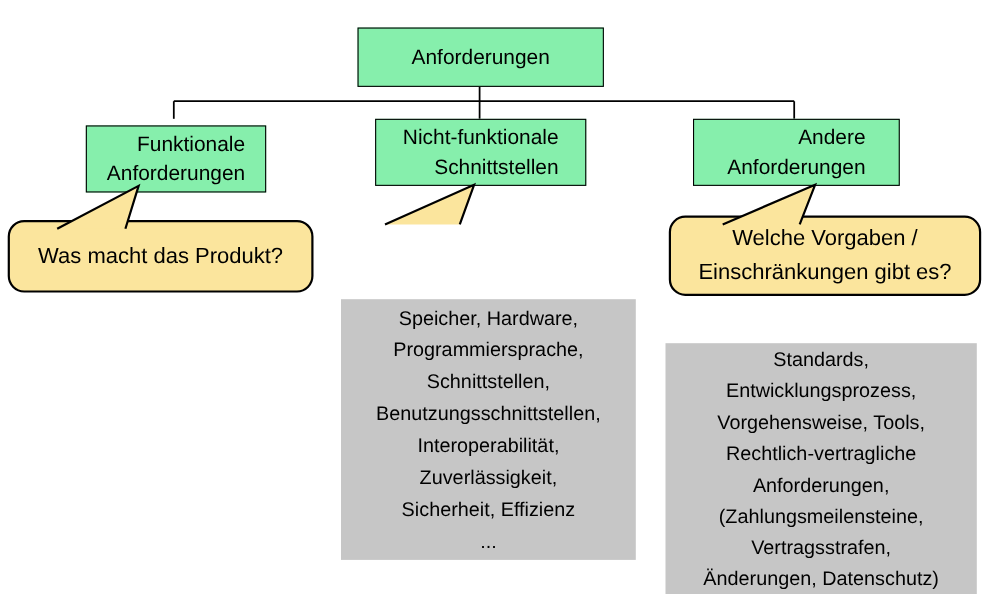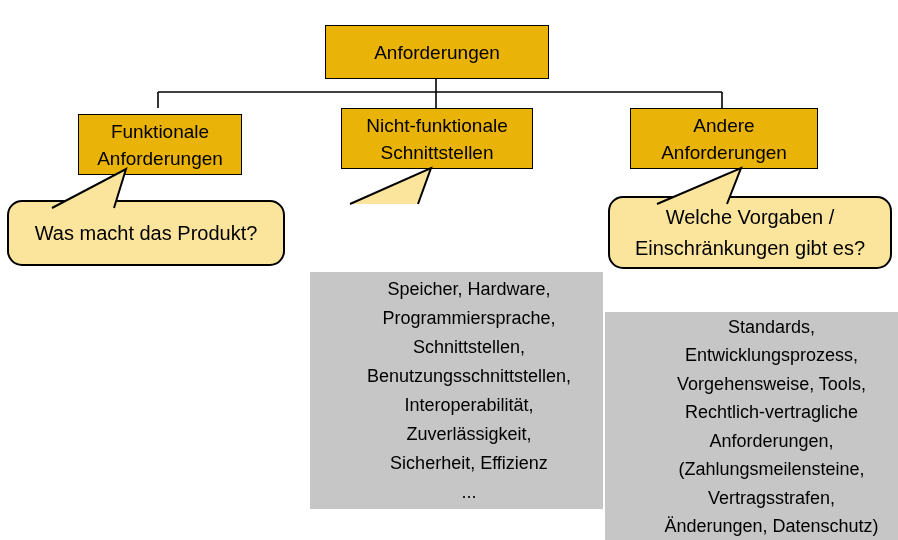--- a/index.html
+++ b/index.html
@@ -7,24 +7,24 @@
     position:relative;
     width:898px;height:540px;
     background:#ffffff;
     font-family:"Liberation Sans", sans-serif;
     color:#000;
     overflow:hidden;
   }
   .abs{position:absolute;}
   svg.layer{position:absolute;left:0;top:0;pointer-events:none;}
   .node-box{
-    background:#eab308;
+    background:#86efac;
     border:1.8px solid #000;
     display:flex;align-items:center;justify-content:center;
-    text-align:center;
+    text-align:right;
     font-size:19px;line-height:27px;
     white-space:pre-line;
     z-index:1;
   }
   .callout{
     background:var(--callout-fill);
     border:2px solid #000;
     border-radius:15px;
     display:flex;align-items:center;justify-content:center;
     text-align:center;
@@ -32,21 +32,20 @@
     white-space:pre-line;
     z-index:2;
   }
   .examples{
     background:var(--examples-fill);
     display:flex;align-items:center;justify-content:center;
     text-align:center;
     font-size:18px;
     white-space:pre-line;
     z-index:1;
-    padding-left:25px;
   }
 </style>
 </head>
 <body>
 
 <div id="canvas" style="--callout-fill:#FBE59D; --examples-fill:#C6C6C6;">
 
   <svg class="layer" width="898" height="540" style="z-index:0">
     <g stroke="#000" stroke-width="1.6" fill="none">
       <line x1="436" y1="77" x2="436" y2="92"></line>

